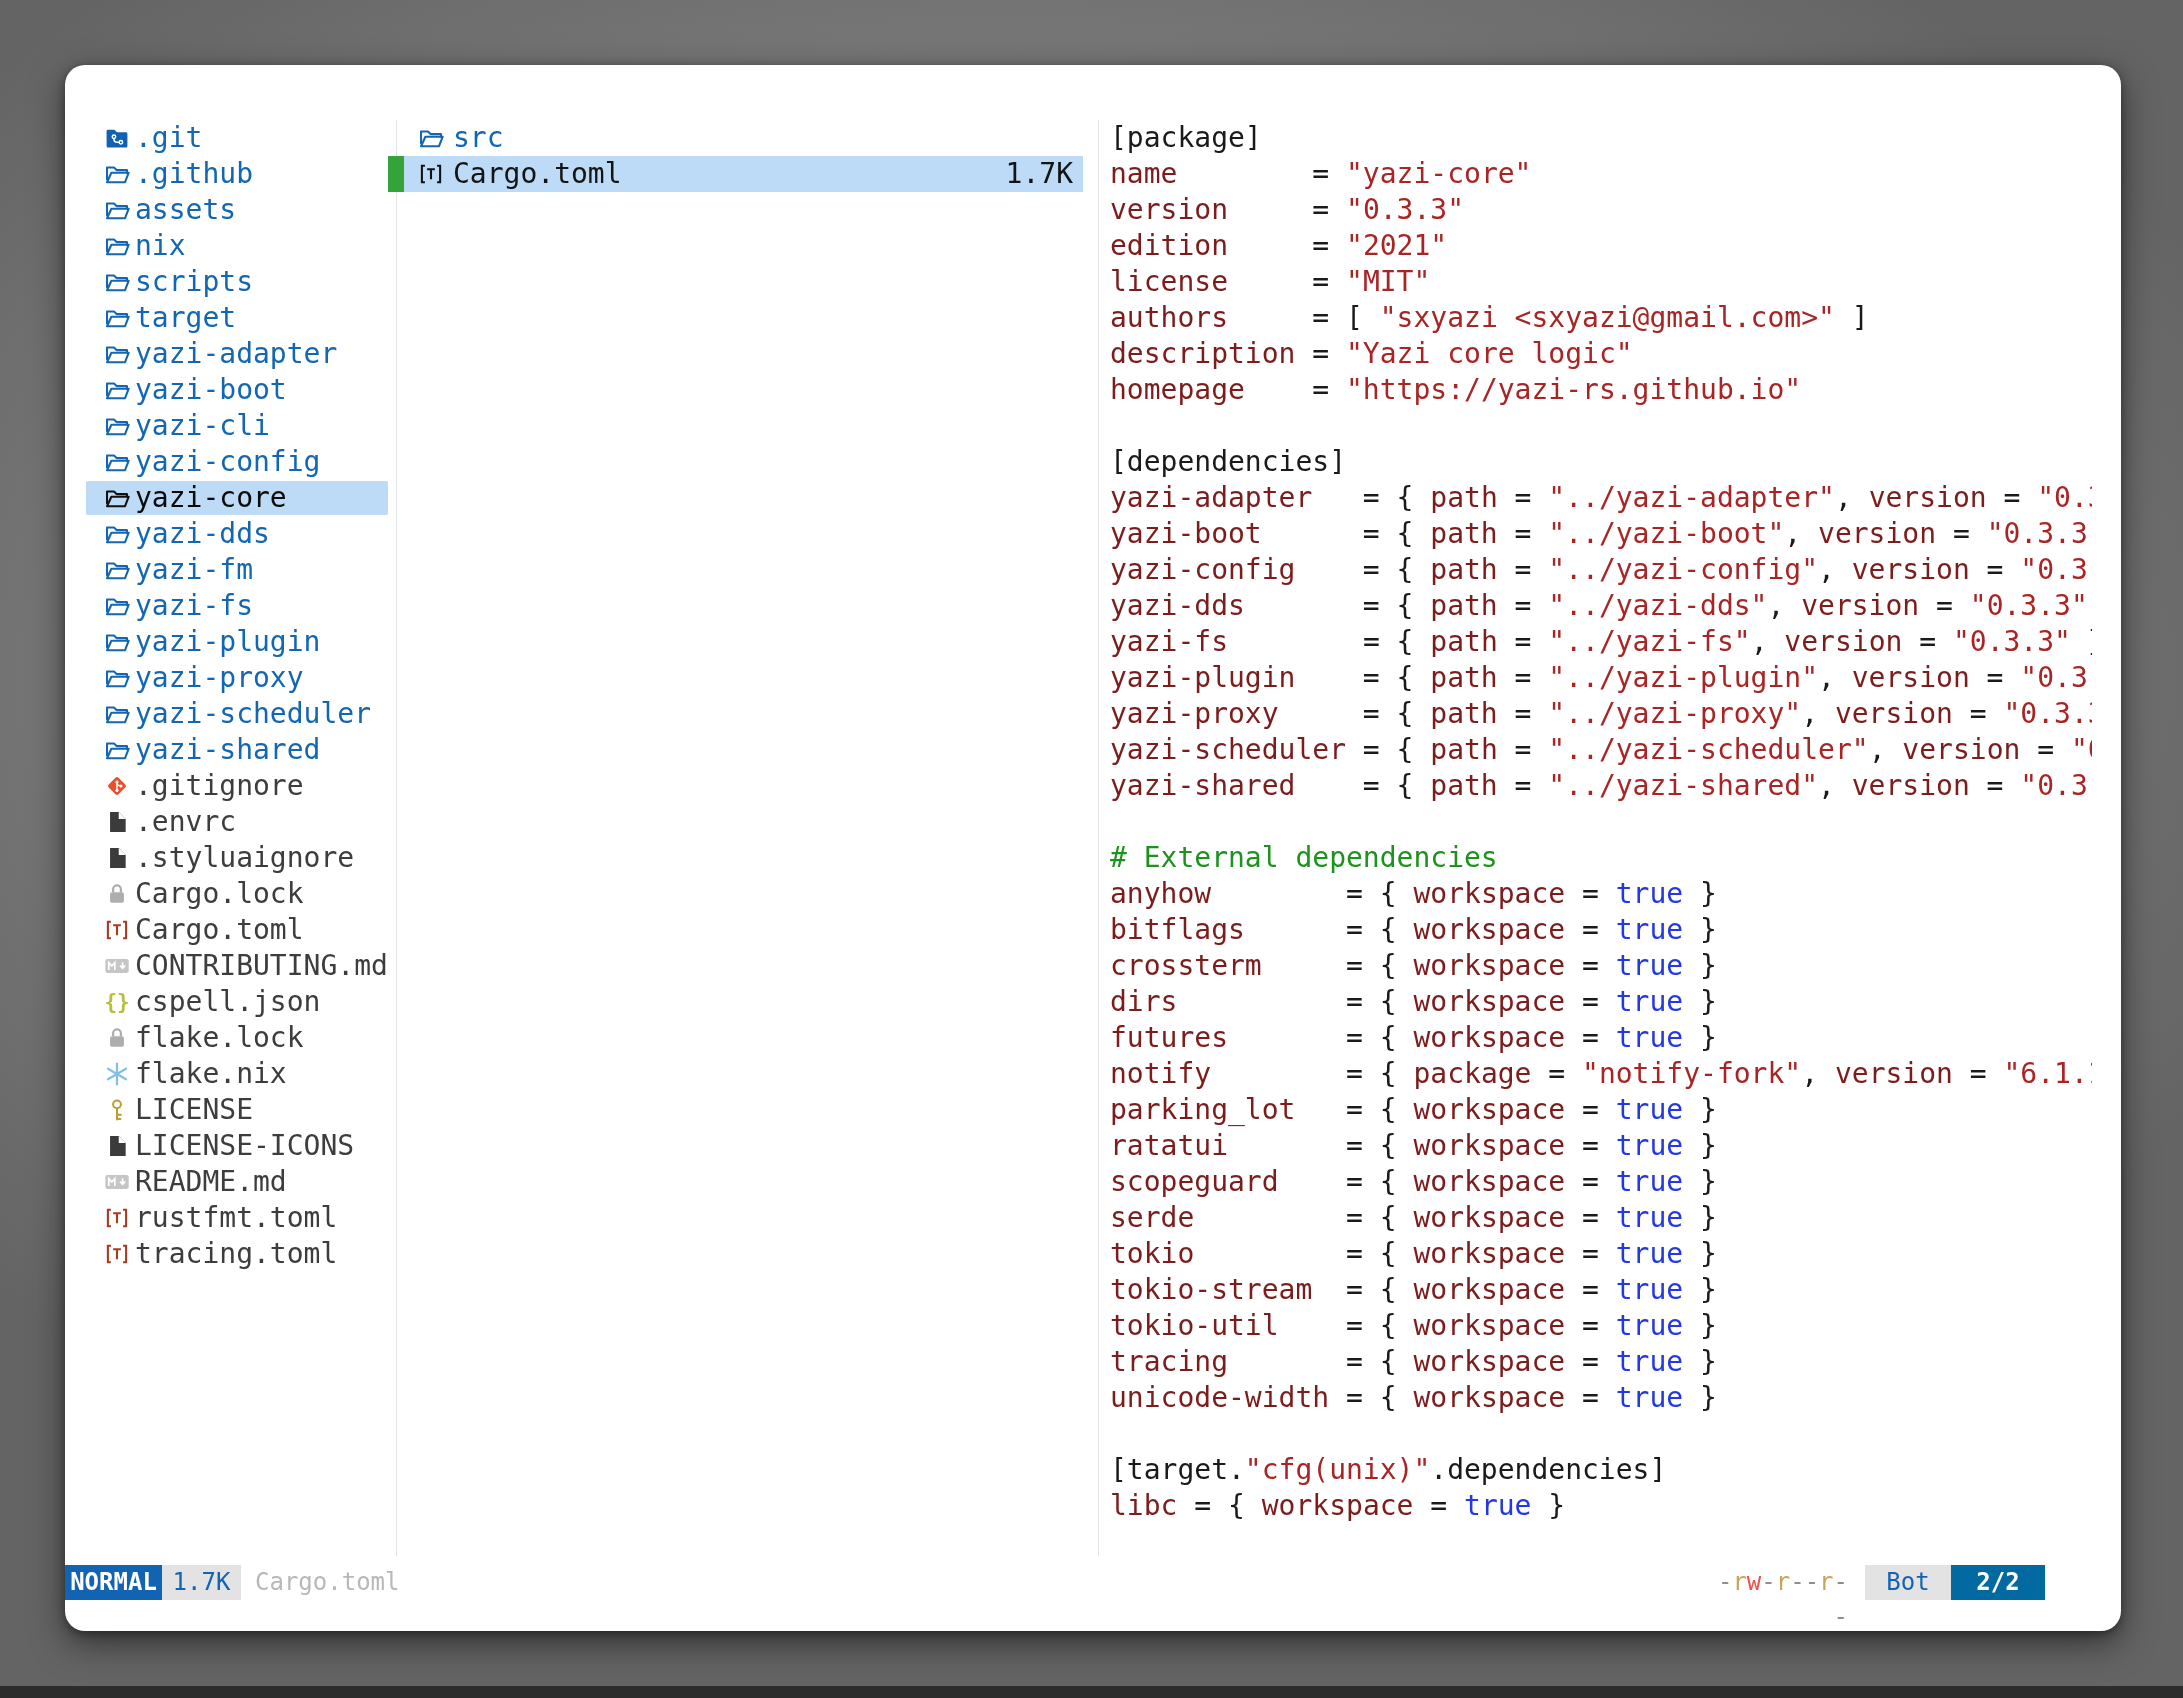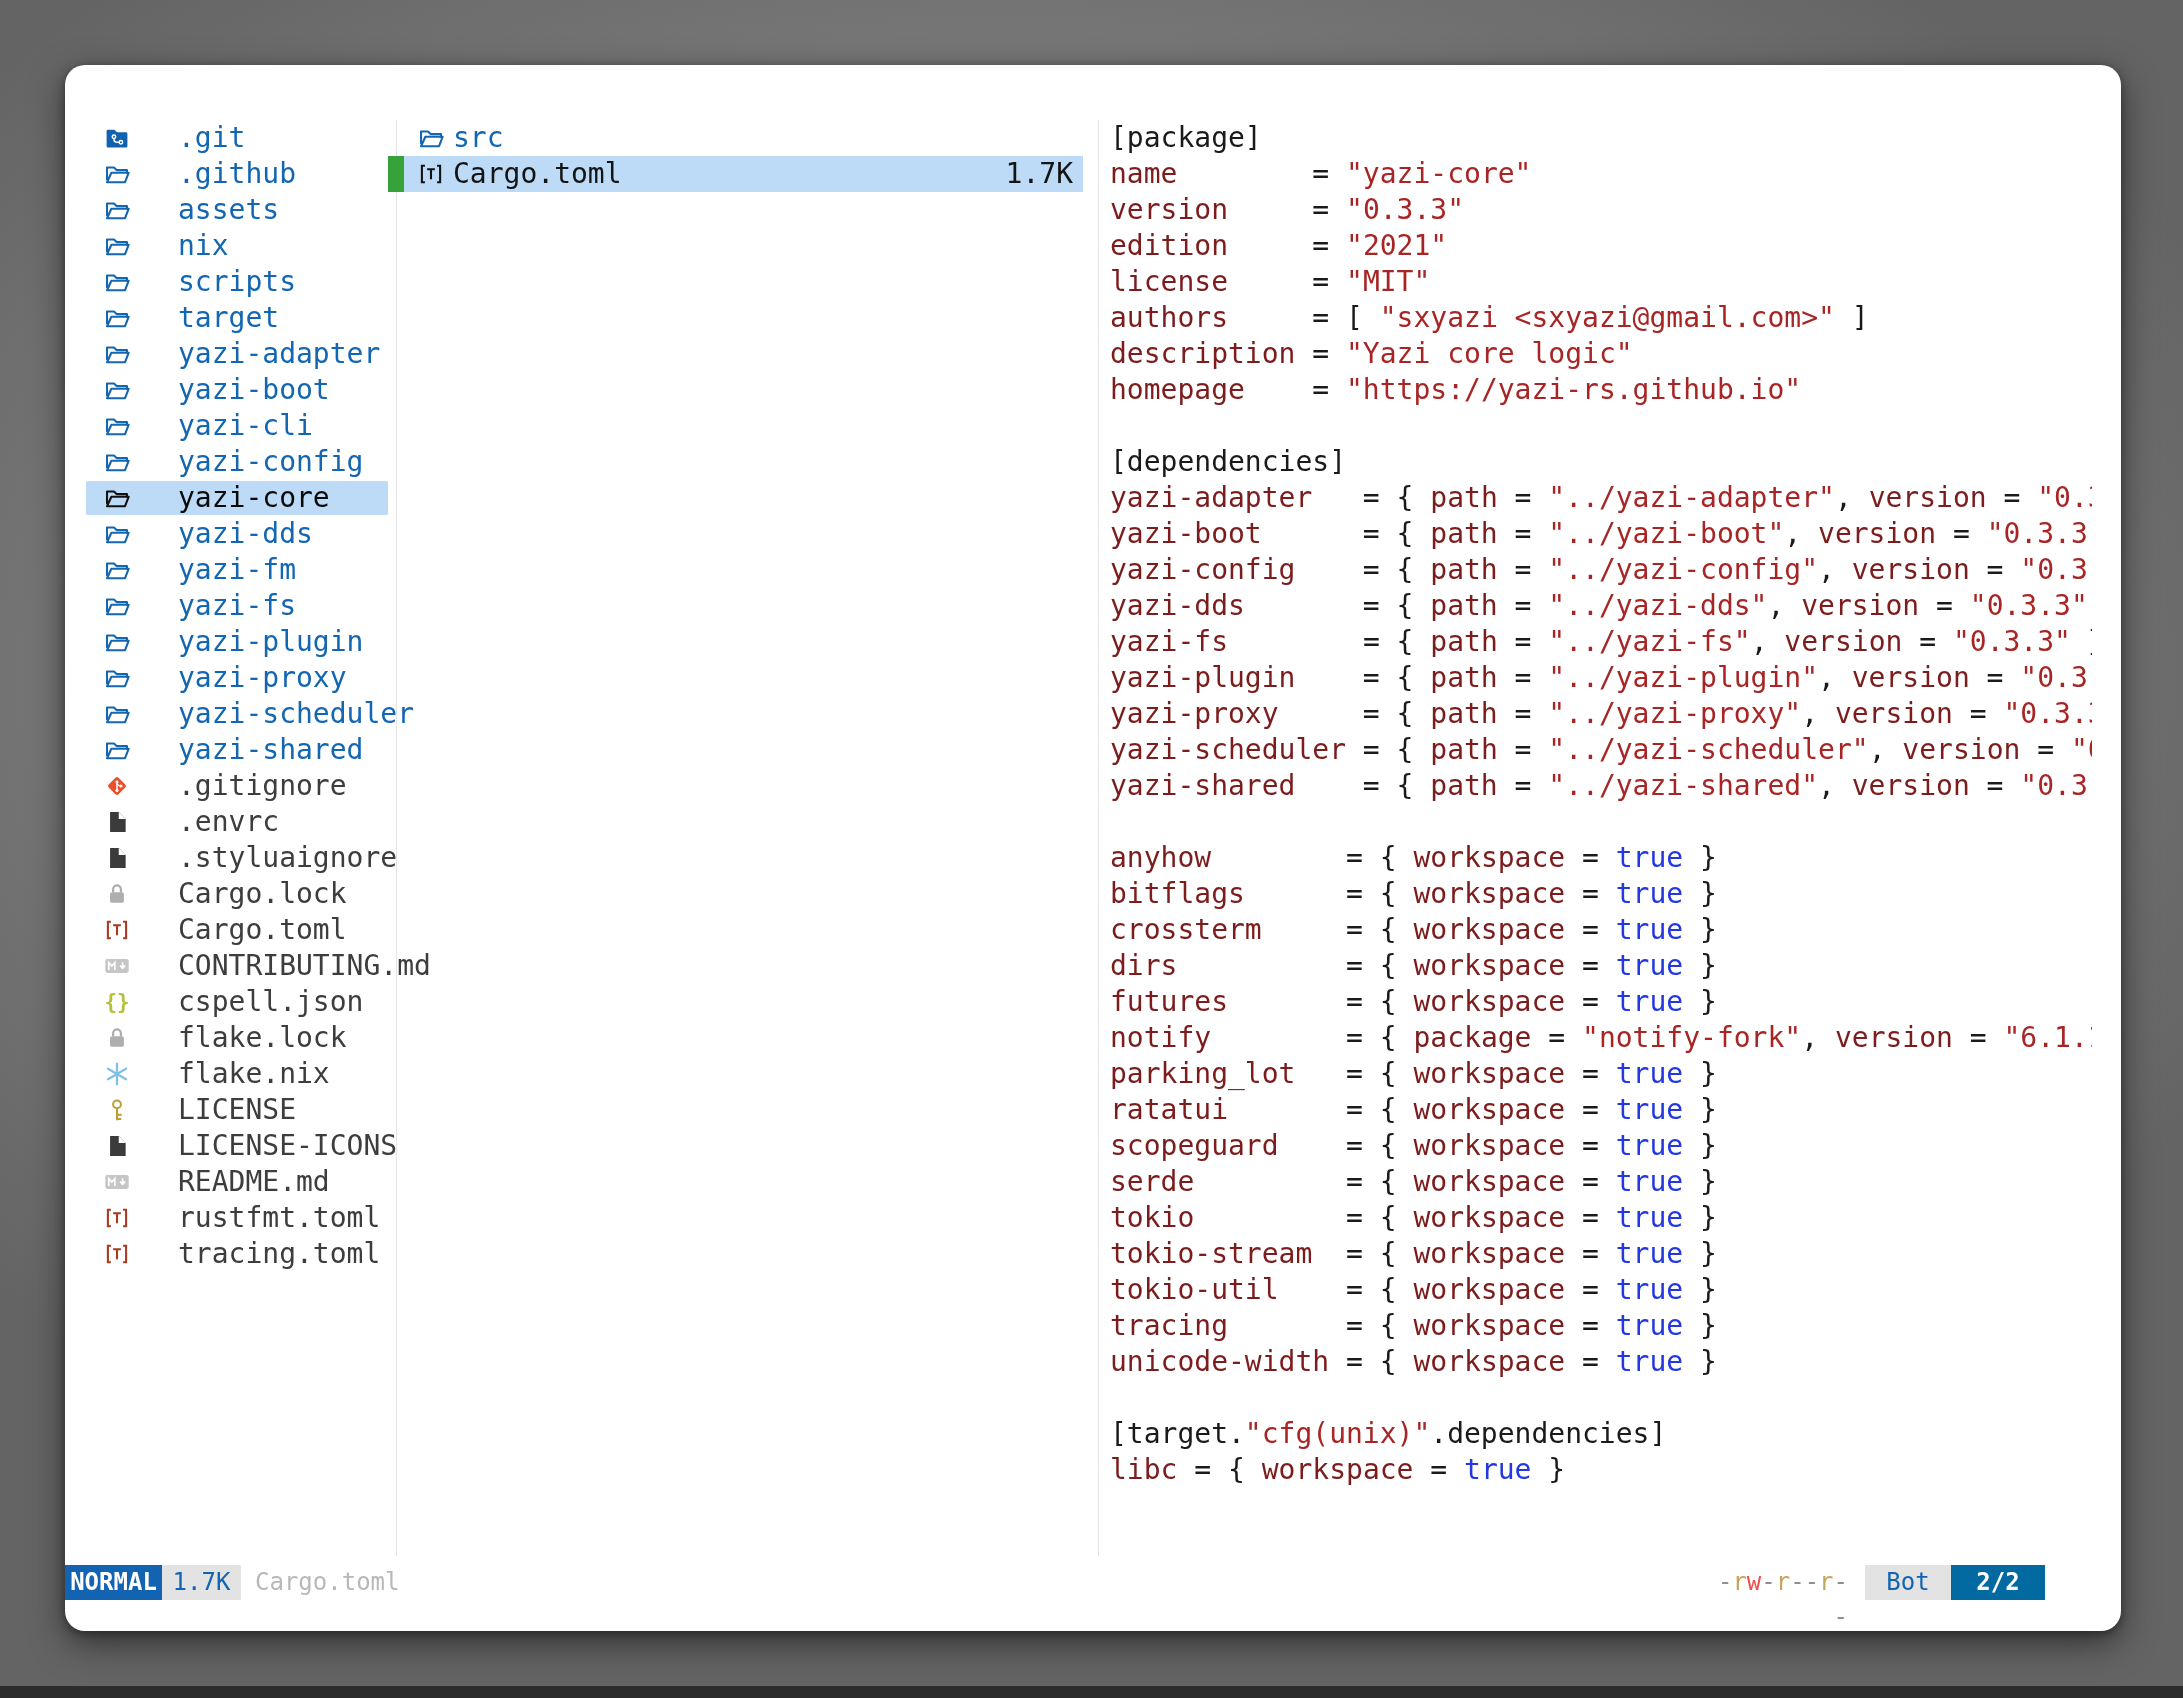--- a/index.html
+++ b/index.html
@@ -22,21 +22,21 @@
   #div1 { left:331px; } #div2 { left:1033px; }
 
   
   .pane { position:absolute; top:55px; left:0; width:2056px; }
   .row { position:relative; height:36px; font-size:28px; line-height:36px; white-space:pre; z-index:1; }
   .row .ic { position:absolute; width:26px; height:26px; top:5px; }
   .row .ic svg { display:block; width:26px; height:26px; }
 
   
   #sidebar .ic { left:39px; }
-  #sidebar .lbl { position:absolute; left:70px;margin-left:43px; }
+  #sidebar .lbl { position:absolute; left:70px; }
   #sidebar .row.dir  .lbl { color:#1366b2; }
   #sidebar .row.file .lbl { color:#3d3d3d; }
   #sidebar .row.sel::before {
     content:""; position:absolute; left:21px; width:302px; top:0.8px; bottom:0.8px;
     background:#bddbf7; border-radius:1.7px; z-index:-1;
   }
   #sidebar .row.sel .lbl { color:#0a0a0a; }
 
   
   #middle .ic { left:353px; }
@@ -245,20 +245,21 @@
       <div class="pline"><span class="tk">yazi-adapter</span><span class="tp">   = { </span><span class="tk">path</span><span class="tp"> = </span><span class="ts">"../yazi-adapter"</span><span class="tp">, </span><span class="tk">version</span><span class="tp"> = </span><span class="ts">"0.3</span></div>
       <div class="pline"><span class="tk">yazi-boot</span><span class="tp">      = { </span><span class="tk">path</span><span class="tp"> = </span><span class="ts">"../yazi-boot"</span><span class="tp">, </span><span class="tk">version</span><span class="tp"> = </span><span class="ts">"0.3.3"</span></div>
       <div class="pline"><span class="tk">yazi-config</span><span class="tp">    = { </span><span class="tk">path</span><span class="tp"> = </span><span class="ts">"../yazi-config"</span><span class="tp">, </span><span class="tk">version</span><span class="tp"> = </span><span class="ts">"0.3.</span></div>
       <div class="pline"><span class="tk">yazi-dds</span><span class="tp">       = { </span><span class="tk">path</span><span class="tp"> = </span><span class="ts">"../yazi-dds"</span><span class="tp">, </span><span class="tk">version</span><span class="tp"> = </span><span class="ts">"0.3.3"</span></div>
       <div class="pline"><span class="tk">yazi-fs</span><span class="tp">        = { </span><span class="tk">path</span><span class="tp"> = </span><span class="ts">"../yazi-fs"</span><span class="tp">, </span><span class="tk">version</span><span class="tp"> = </span><span class="ts">"0.3.3"</span><span class="tp"> }</span></div>
       <div class="pline"><span class="tk">yazi-plugin</span><span class="tp">    = { </span><span class="tk">path</span><span class="tp"> = </span><span class="ts">"../yazi-plugin"</span><span class="tp">, </span><span class="tk">version</span><span class="tp"> = </span><span class="ts">"0.3.</span></div>
       <div class="pline"><span class="tk">yazi-proxy</span><span class="tp">     = { </span><span class="tk">path</span><span class="tp"> = </span><span class="ts">"../yazi-proxy"</span><span class="tp">, </span><span class="tk">version</span><span class="tp"> = </span><span class="ts">"0.3.3</span></div>
       <div class="pline"><span class="tk">yazi-scheduler</span><span class="tp"> = { </span><span class="tk">path</span><span class="tp"> = </span><span class="ts">"../yazi-scheduler"</span><span class="tp">, </span><span class="tk">version</span><span class="tp"> = </span><span class="ts">"0</span></div>
       <div class="pline"><span class="tk">yazi-shared</span><span class="tp">    = { </span><span class="tk">path</span><span class="tp"> = </span><span class="ts">"../yazi-shared"</span><span class="tp">, </span><span class="tk">version</span><span class="tp"> = </span><span class="ts">"0.3.</span></div>
       <div class="pline"></div>
+      <div class="pline"><span class="tc"># External dependencies</span></div>
       <div class="pline"><span class="tk">anyhow</span><span class="tp">        = { </span><span class="tk">workspace</span><span class="tp"> = </span><span class="tb">true</span><span class="tp"> }</span></div>
       <div class="pline"><span class="tk">bitflags</span><span class="tp">      = { </span><span class="tk">workspace</span><span class="tp"> = </span><span class="tb">true</span><span class="tp"> }</span></div>
       <div class="pline"><span class="tk">crossterm</span><span class="tp">     = { </span><span class="tk">workspace</span><span class="tp"> = </span><span class="tb">true</span><span class="tp"> }</span></div>
       <div class="pline"><span class="tk">dirs</span><span class="tp">          = { </span><span class="tk">workspace</span><span class="tp"> = </span><span class="tb">true</span><span class="tp"> }</span></div>
       <div class="pline"><span class="tk">futures</span><span class="tp">       = { </span><span class="tk">workspace</span><span class="tp"> = </span><span class="tb">true</span><span class="tp"> }</span></div>
       <div class="pline"><span class="tk">notify</span><span class="tp">        = { </span><span class="tk">package</span><span class="tp"> = </span><span class="ts">"notify-fork"</span><span class="tp">, </span><span class="tk">version</span><span class="tp"> = </span><span class="ts">"6.1.1</span></div>
       <div class="pline"><span class="tk">parking_lot</span><span class="tp">   = { </span><span class="tk">workspace</span><span class="tp"> = </span><span class="tb">true</span><span class="tp"> }</span></div>
       <div class="pline"><span class="tk">ratatui</span><span class="tp">       = { </span><span class="tk">workspace</span><span class="tp"> = </span><span class="tb">true</span><span class="tp"> }</span></div>
       <div class="pline"><span class="tk">scopeguard</span><span class="tp">    = { </span><span class="tk">workspace</span><span class="tp"> = </span><span class="tb">true</span><span class="tp"> }</span></div>
       <div class="pline"><span class="tk">serde</span><span class="tp">         = { </span><span class="tk">workspace</span><span class="tp"> = </span><span class="tb">true</span><span class="tp"> }</span></div>

